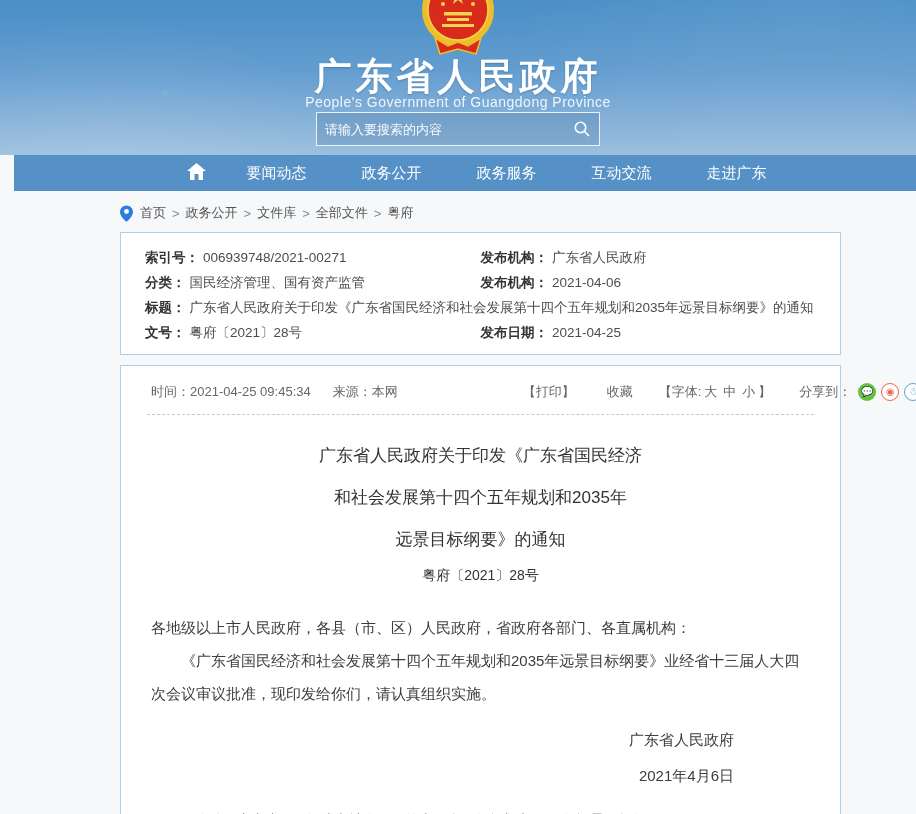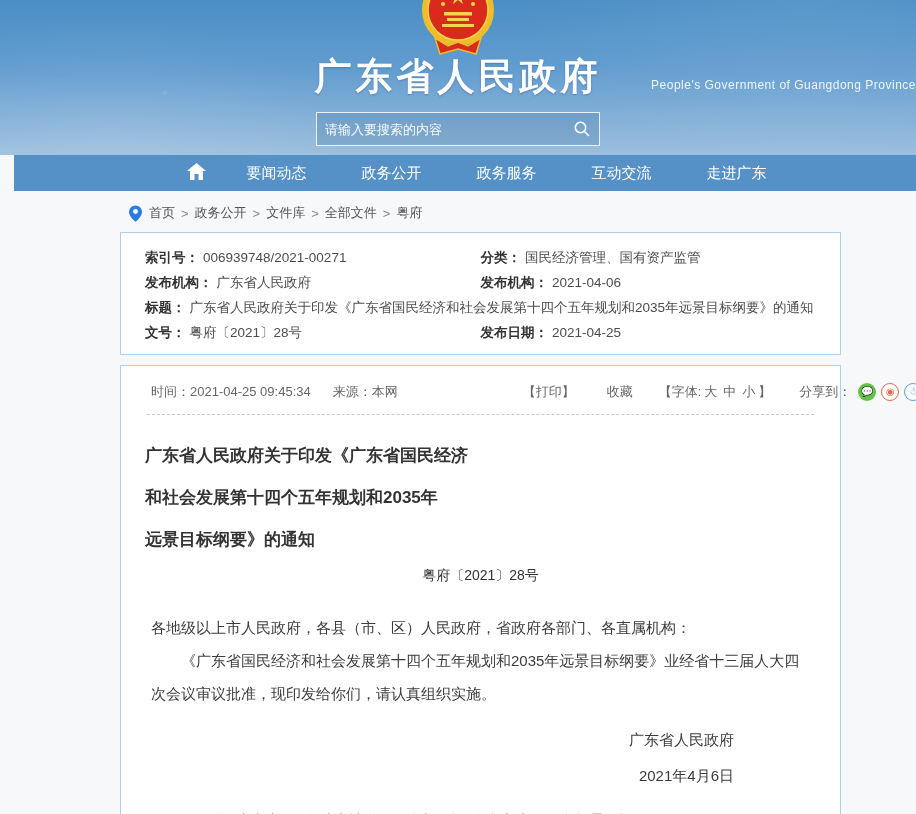--- a/index.html
+++ b/index.html
@@ -17,22 +17,22 @@
       radial-gradient(ellipse 420px 260px at 88% -10%, rgba(255,255,255,.08), transparent 70%),
       linear-gradient(180deg,#4a8ec5 0%,#639dd0 45%,#8db6da 85%,#9cc0de 100%);
   }
   .emblem { position:absolute; left:calc(50% - 37px); top:-26px; width:74px; height:86px; }
   .site-title {
     position:absolute; top:52px; width:100%; text-align:center;
     color:#fff; font-size:37px; font-weight:bold; letter-spacing:4px;
     text-shadow:0 1px 2px rgba(30,70,110,.35);
   }
   .site-subtitle {
-    position:absolute; top:78px; width:100%; text-align:right;
-    color:#eef5fb; font-size:12px; letter-spacing:.5px;
+    position:absolute; top:94px; width:100%; text-align:center;
+    color:#eef5fb; font-size:14px; letter-spacing:.5px;
   }
   .search-box {
     position:absolute; top:112px; left:calc(50% - 142px); width:284px; height:27px;
     border:1px solid rgba(255,255,255,.85); background:rgba(40,90,140,.18);
     display:flex; align-items:center; padding:16px 8px;
   }
   .search-box input {
     flex:1; background:transparent; border:none; outline:none;
     color:#fff; font-size:13px; font-family:inherit;
   }
@@ -43,21 +43,21 @@
     position:absolute; top:155px; left:0; width:916px; height:36px;
     background:#5591c6; display:flex; align-items:center;margin-left:14px;
   }
   .nav-home { margin-left:160px; width:45px; text-align:center; cursor:pointer; }
   .nav-item {
     width:115px; text-align:center; color:#fff; font-size:15px; cursor:pointer;
   }
   .nav-item:first-of-type { margin-left:42px; }
   
   .breadcrumb {
-    position:absolute; top:202px; left:129px; height:22px;
+    position:absolute; top:202px; left:120px; height:22px;
     display:flex; align-items:center; font-size:13px; color:#555;
   }
   .breadcrumb .pin { width:13px; height:17px; margin-right:7px; }
   .breadcrumb .crumb { cursor:pointer; }
   .breadcrumb .sep { margin:0 6px; color:#888; }
   
   .meta-box {
     position:absolute; top:232px; left:120px; width:721px; height:123px;
     background:#fff; border:1px solid #aecfeb; padding:12px 24px 10px;
     display:grid; grid-template-columns:1fr 1fr; align-content:space-between;
@@ -88,21 +88,21 @@
     width:18px; height:18px; border-radius:50%; margin-left:5px; cursor:pointer;
     display:flex; align-items:center; justify-content:center;
     font-size:10px; line-height:1;
   }
   .ic-wechat { background:#62c242; color:#fff; }
   .ic-weibo  { background:#fff; border:1.5px solid #e8654a; color:#e8654a; }
   .ic-qq     { background:#fff; border:1.5px solid #56a4dd; color:#56a4dd; }
   .dashed { border-bottom:1px dashed #c9c9c9; margin:0 2px; }
   
   .art-title {
-    margin-top:20px; font-size:17px; font-weight:bold;
+    margin-top:20px; text-align:center; font-size:17px; font-weight:normal;
     color:#333; line-height:42px;
   }
   .art-title span { display:block; }
   .doc-number { text-align:center; font-size:14px; color:#333; margin-top:6px; }
   .art-body { margin-top:26px; padding:0 6px; font-size:15px; color:#3c3c3c; line-height:33px; }
   .art-body p.indent { text-indent:2em; }
   .signature { text-align:right; padding-right:82px; font-size:15px; color:#3c3c3c; line-height:36px; margin-top:12px; }
   .attachment { margin-top:18px; margin-left:50px; font-size:14px; color:#333; cursor:pointer; }
 </style>
 </head>
@@ -160,24 +160,24 @@
   <span class="crumb">全部文件</span>
   <span class="sep">&gt;</span>
   <span class="crumb">粤府</span>
 </div>
 
 <div class="meta-box">
   <div class="meta-cell">
     <span class="meta-label">索引号：</span><span class="meta-value">006939748/2021-00271</span>
   </div>
   <div class="meta-cell">
+    <span class="meta-label">发布机构：</span><span class="meta-value">广东省人民政府</span>
+  </div>
+  <div class="meta-cell">
     <span class="meta-label">分类：</span><span class="meta-value">国民经济管理、国有资产监管</span>
-  </div>
-  <div class="meta-cell">
-    <span class="meta-label">发布机构：</span><span class="meta-value">广东省人民政府</span>
   </div>
   <div class="meta-cell">
     <span class="meta-label">发布机构：</span><span class="meta-value">2021-04-06</span>
   </div>
   <div class="meta-cell full">
     <span class="meta-label">标题：</span><span class="meta-value">广东省人民政府关于印发《广东省国民经济和社会发展第十四个五年规划和2035年远景目标纲要》的通知</span>
   </div>
   <div class="meta-cell">
     <span class="meta-label">文号：</span><span class="meta-value">粤府〔2021〕28号</span>
   </div>

